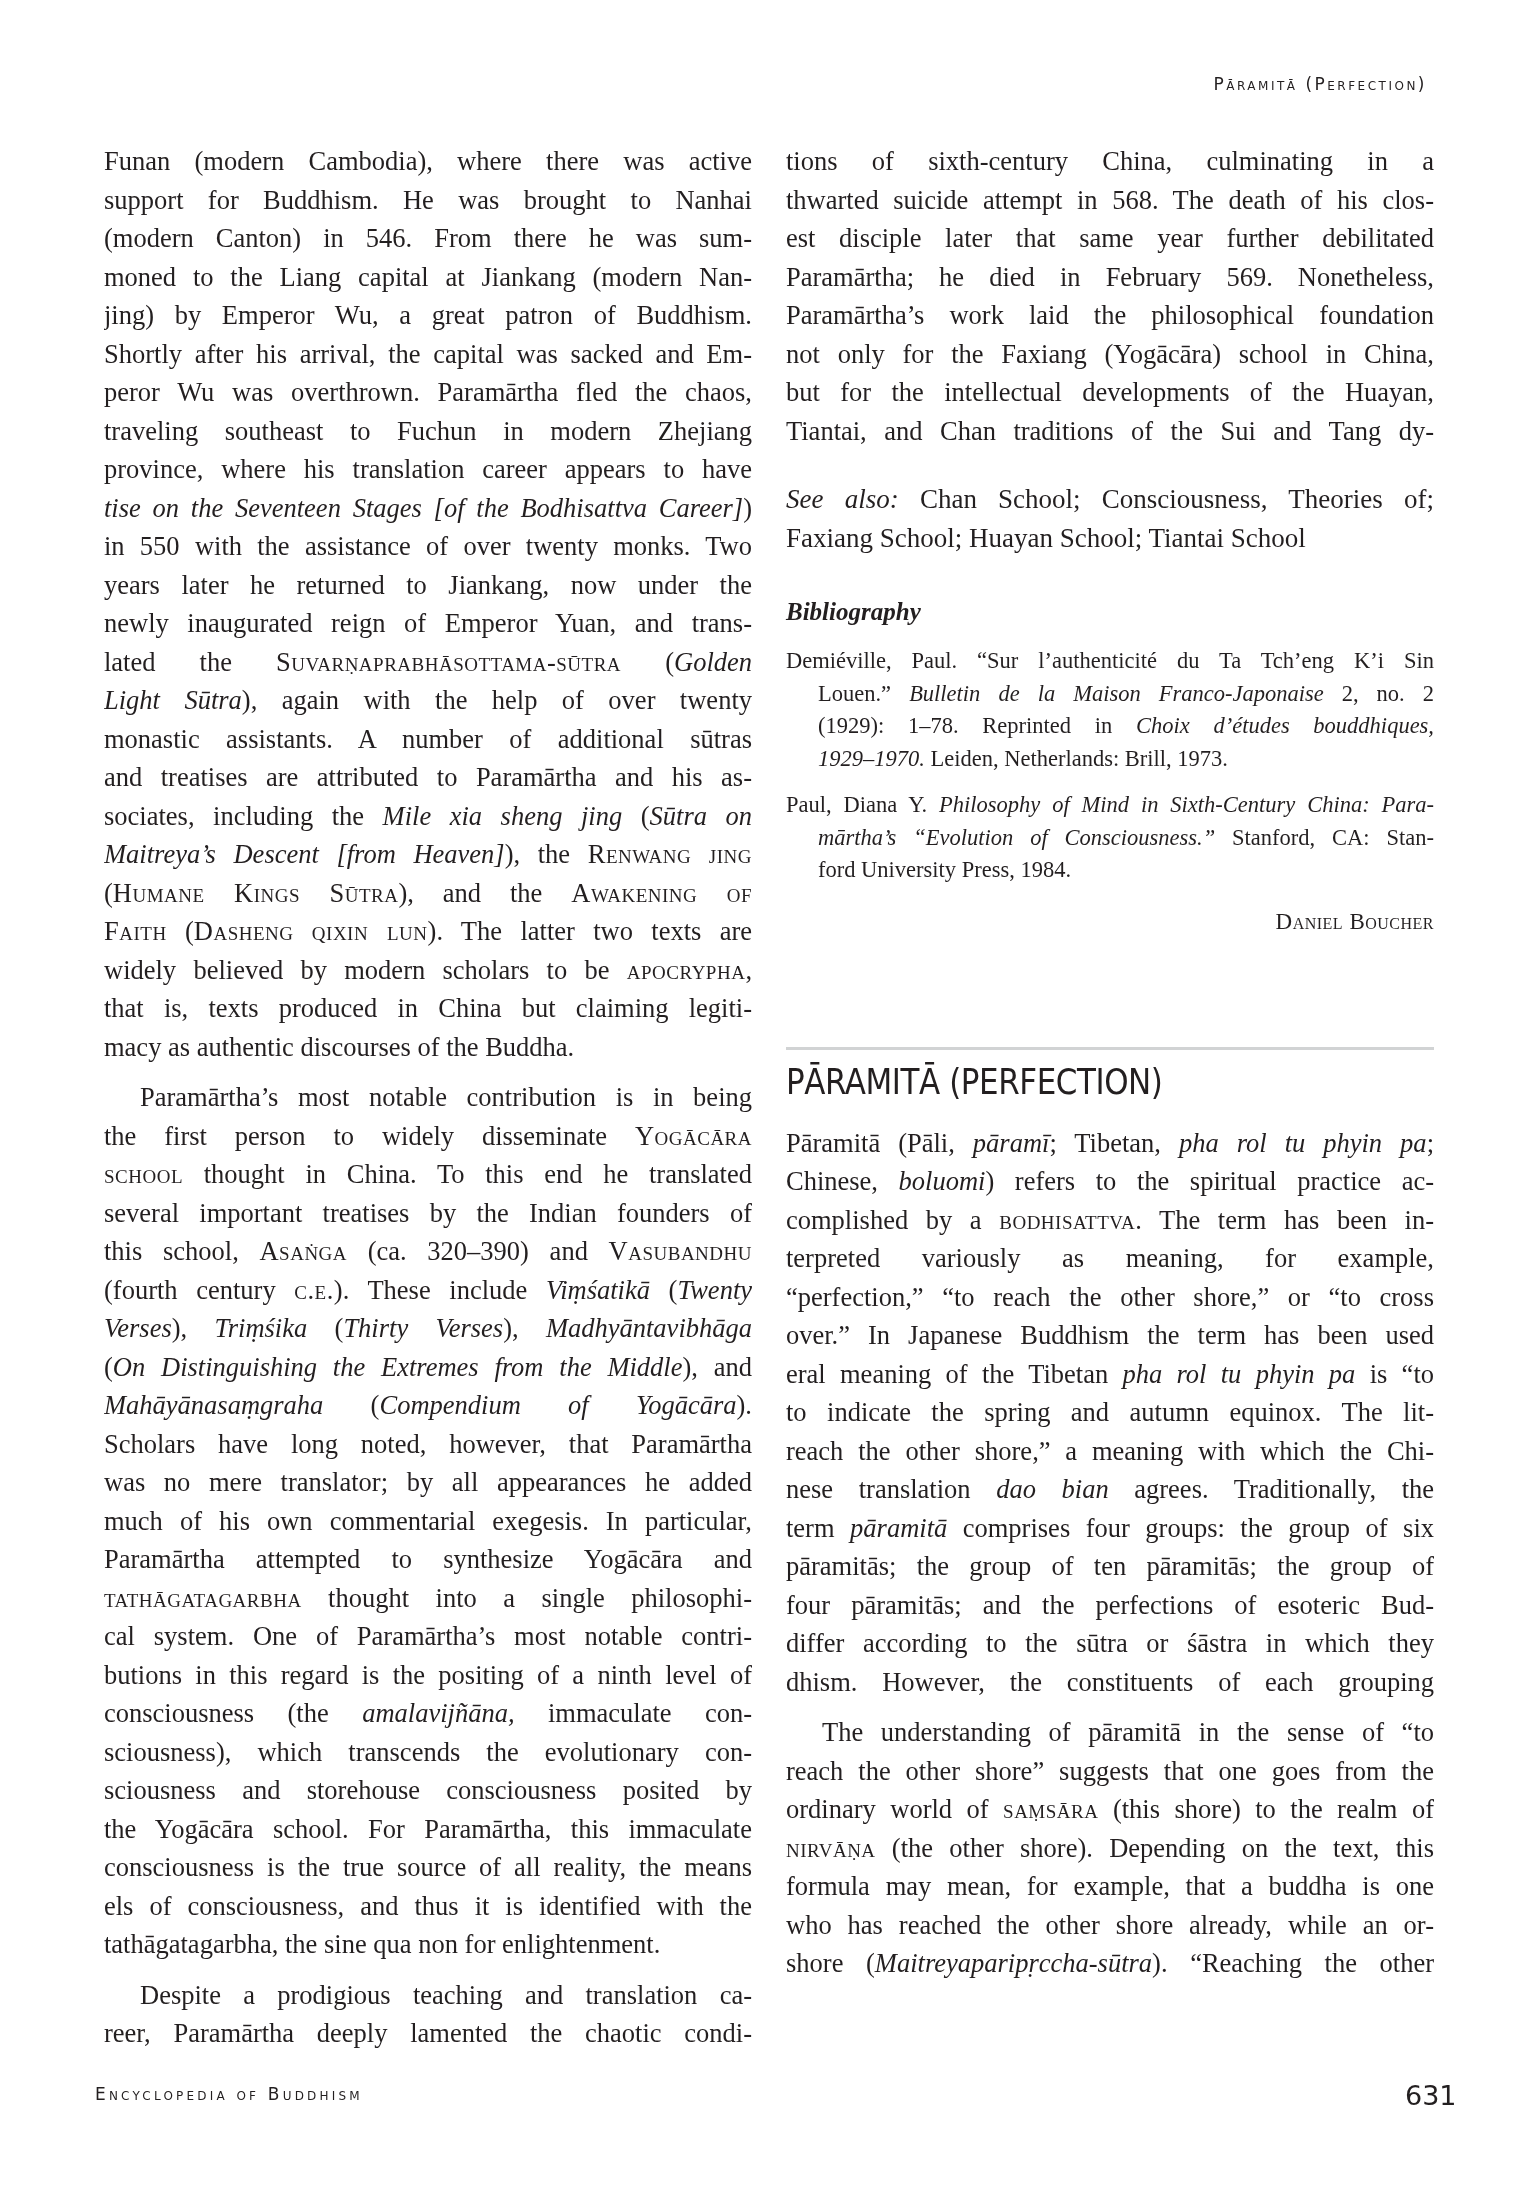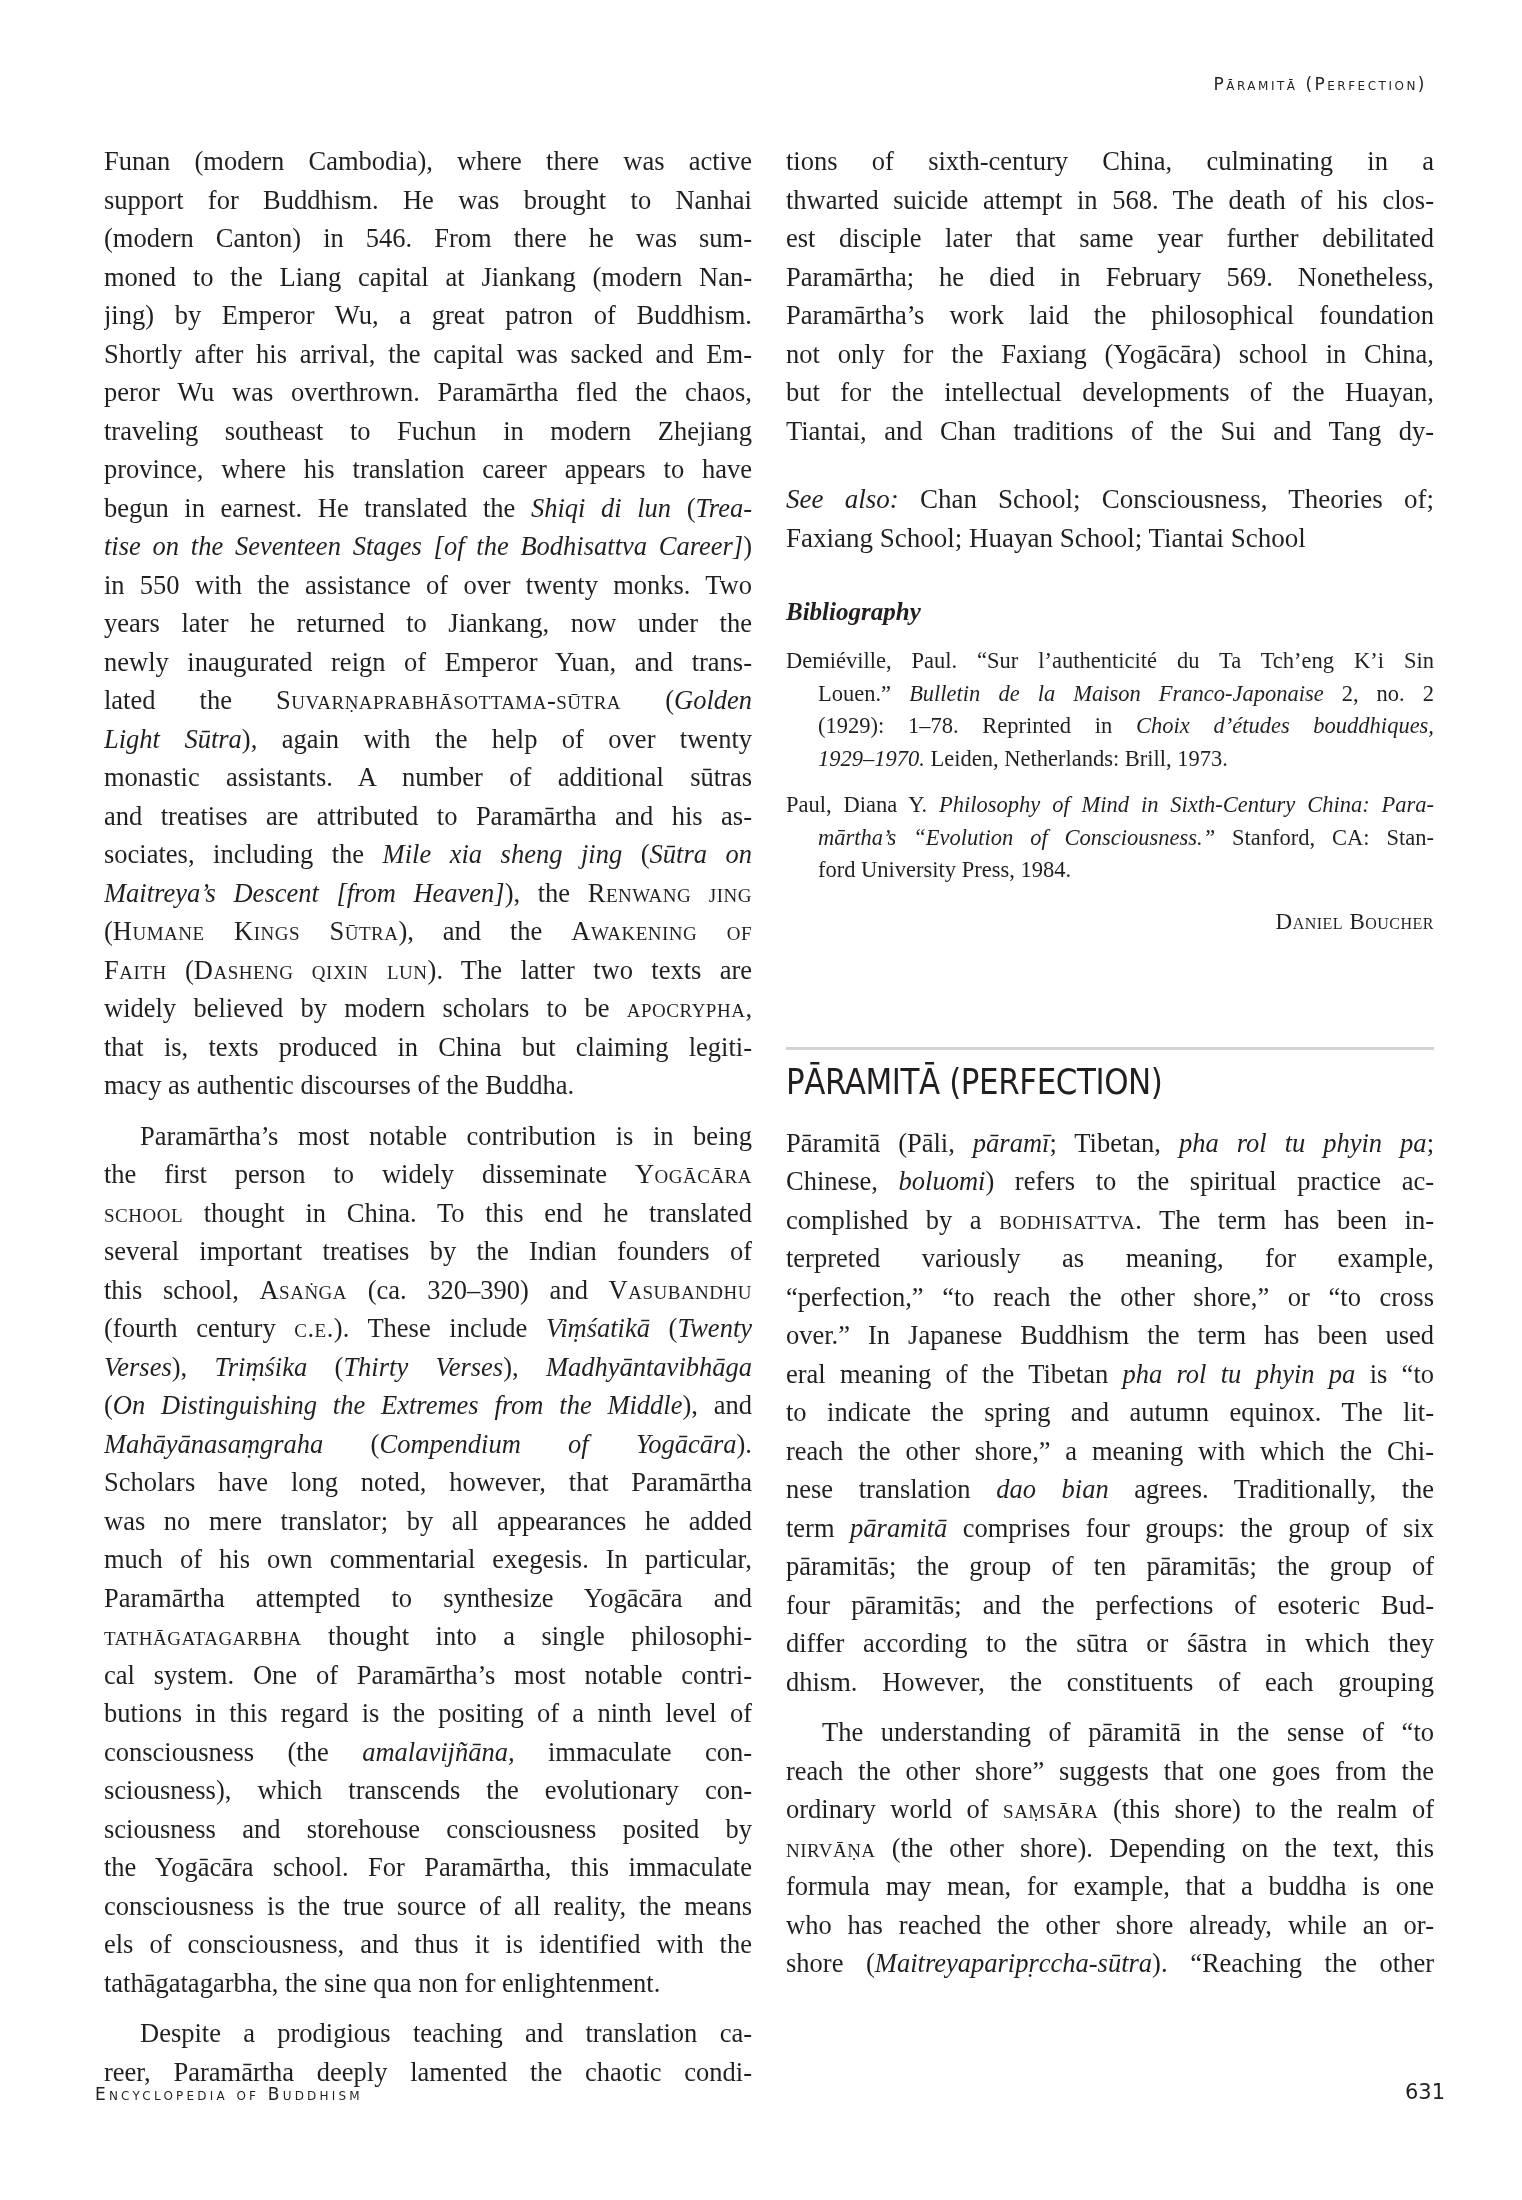--- a/index.html
+++ b/index.html
@@ -23,40 +23,39 @@
   .bib-heading { font-size: 25px; font-style: italic; font-weight: bold; line-height: 38px; margin-top: 36px; }
   .bib-entry { margin-top: 14px; }
   .bib-entry .line { font-size: 22.5px; line-height: 32.5px; height: 32.5px; }
   .bib-entry .line.hang { padding-left: 32px; }
   .byline { text-align: right; font-size: 23px; font-variant: small-caps; letter-spacing: 0.5px; margin-top: 16px; line-height: 38px; }
   .rule { height: 3px; background: #d1d3d4; margin-top: 106px; }
   .entry-title { font-family: "DejaVu Sans", "Liberation Sans", sans-serif; font-size: 36px; line-height: 44px;
           margin-top: 10px; margin-bottom: 20px; letter-spacing: -0.5px; font-weight: normal; transform: scaleX(0.86); transform-origin: left; white-space: nowrap; }
   .footer-left { position: absolute; top: 2084px; left: 95px; font-family: "DejaVu Sans", "Liberation Sans", sans-serif;
           font-size: 17px; letter-spacing: 3.2px; font-variant: small-caps; }
-  .footer-right { position: absolute; top: 2080px; left: 1405px; font-family: "DejaVu Sans", "Liberation Sans", sans-serif; font-size: 21px; text-align: right; }
+  .footer-right { position: absolute; top: 2080px; left: 1405px; font-family: "DejaVu Sans", "Liberation Sans", sans-serif; font-size: 27px; text-align: right; }
 </style>
 </head>
 <body>
 
 <div class="running-head">Pāramitā (Perfection)</div>
 
 <div class="col left">
   <div>
       <div>
         <span class="line"><span>Funan (modern Cambodia), where there was active</span></span>
         <span class="line"><span>support for Buddhism. He was brought to Nanhai</span></span>
         <span class="line"><span>(modern Canton) in 546. From there he was sum-</span></span>
         <span class="line"><span>moned to the Liang capital at Jiankang (modern Nan-</span></span>
         <span class="line"><span>jing) by Emperor Wu, a great patron of Buddhism.</span></span>
         <span class="line"><span>Shortly after his arrival, the capital was sacked and Em-</span></span>
         <span class="line"><span>peror Wu was overthrown. Paramārtha fled the chaos,</span></span>
         <span class="line"><span>traveling southeast to Fuchun in modern Zhejiang</span></span>
         <span class="line"><span>province, where his translation career appears to have</span></span>
-        <span class="line"><span>begun in earnest. He translated the </span><span class="i">Shiqi di lun</span><span> (</span><span class="i">Trea-</span></span>
         <span class="line"><span class="i">tise on the Seventeen Stages [of the Bodhisattva Career]</span><span>)</span></span>
         <span class="line"><span>in 550 with the assistance of over twenty monks. Two</span></span>
         <span class="line"><span>years later he returned to Jiankang, now under the</span></span>
         <span class="line"><span>newly inaugurated reign of Emperor Yuan, and trans-</span></span>
         <span class="line"><span>lated the </span><span class="scu">Suvarṇaprabhāsottama-sūtra</span><span> (</span><span class="i">Golden</span></span>
         <span class="line"><span class="i">Light Sūtra</span><span>), again with the help of over twenty</span></span>
         <span class="line"><span>monastic assistants. A number of additional sūtras</span></span>
         <span class="line"><span>and treatises are attributed to Paramārtha and his as-</span></span>
         <span class="line"><span>sociates, including the </span><span class="i">Mile xia sheng jing</span><span> (</span><span class="i">Sūtra on</span></span>
         <span class="line"><span class="i">Maitreya’s Descent [from Heaven]</span><span>), the </span><span class="scu">Renwang</span><span> </span><span class="sc">jing</span></span>

